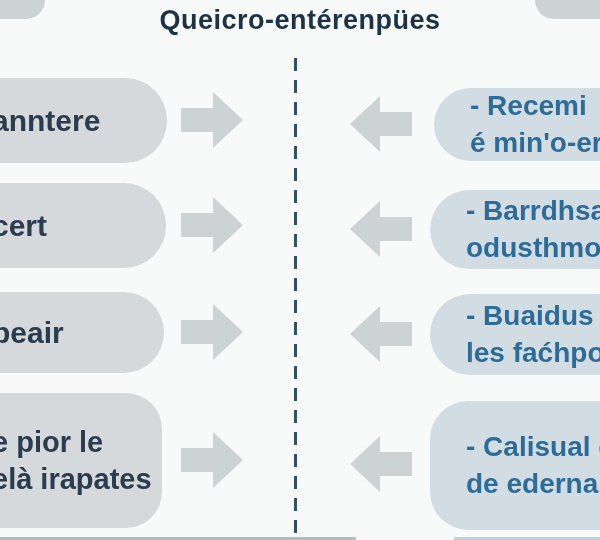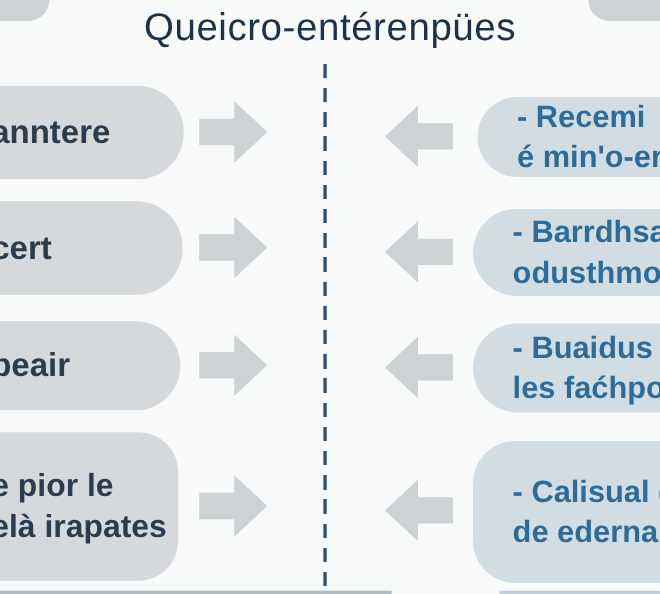--- a/index.html
+++ b/index.html
@@ -18,22 +18,22 @@
     overflow: hidden;
   }
 
   
   .title {
     position: absolute;
     top: 5px;
     left: 0;
     width: 100%;
     text-align: center;
-    font-size: 35px;
-    font-weight: 400;
+    font-size: 27px;
+    font-weight: 700;
     color: #1b3249;
     letter-spacing: 0.5px;
   }
 
   
   .corner-tl {
     position: absolute; top: 0; left: 0;
     width: 38px; height: 14px;
     background: #204a62;
     border-radius: 0 0 22px 0;

